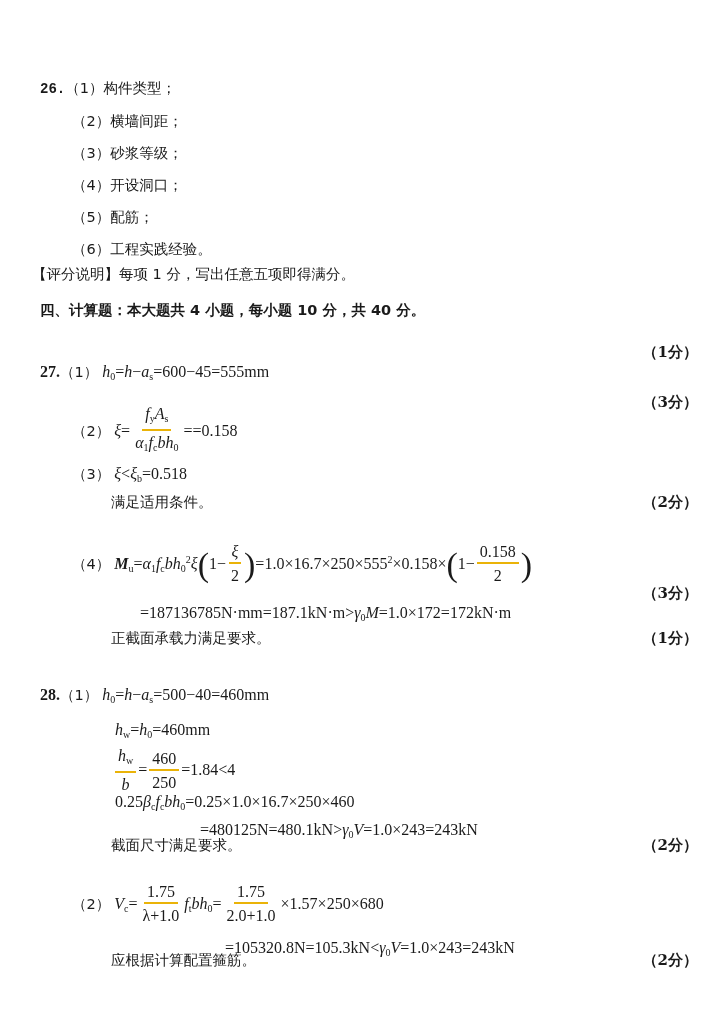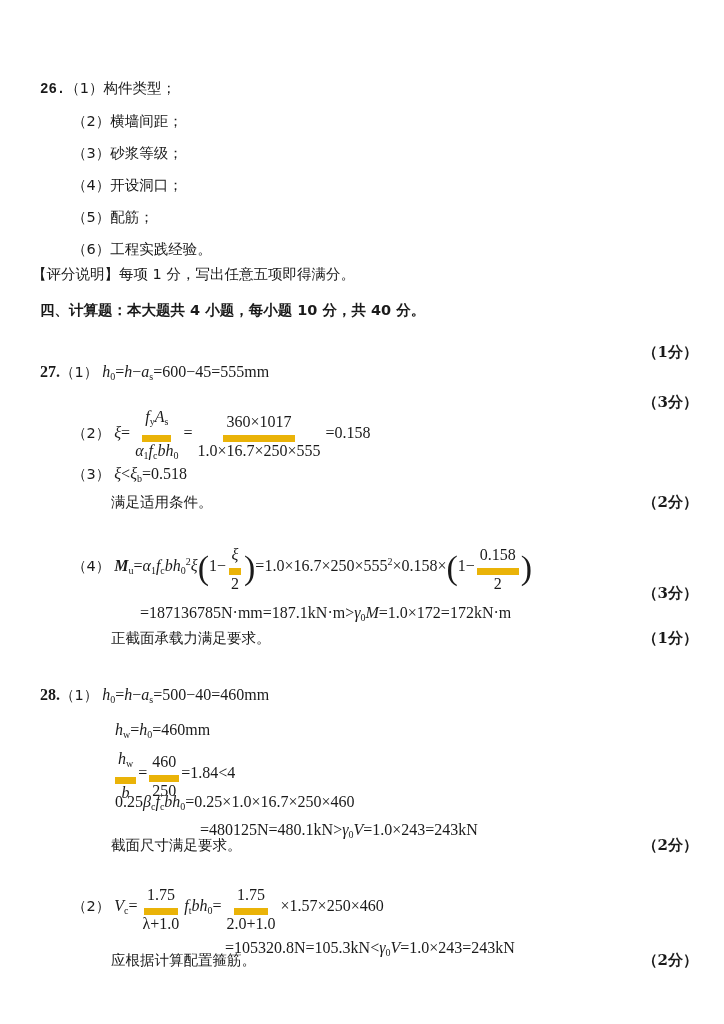--- a/index.html
+++ b/index.html
@@ -7,22 +7,22 @@
          font-family:"DejaVu Serif","Liberation Serif",serif; color:#1a1a1a; }
   .ln { position:absolute; font-size:15px; white-space:nowrap; line-height:20px; }
   .cn { font-family:"DejaVu Sans","Liberation Sans",sans-serif; font-size:14.5px; }
   .b { font-weight:bold; }
   .m { font-family:"Liberation Serif","DejaVu Serif",serif; font-size:16px;margin-top:20px; }
   i { font-style:italic; }
   sub { font-size:10px; vertical-align:-3px; }
   sup { font-size:10px; vertical-align:6px; }
   .score { position:absolute; right:26px; font-size:15px; white-space:nowrap; line-height:20px;font-weight:bold; }
   .frac { display:inline-flex; flex-direction:column; align-items:center; vertical-align:middle; margin:0 2px; }
-  .frac .n { border-bottom:7px solid #eab308; padding:0 3px; line-height:26px; }
-  .frac .d { padding:0 3px; line-height:18px; }
+  .frac .n { border-bottom:2px solid #eab308; padding:0 3px; line-height:20px; }
+  .frac .d { padding:0 3px; line-height:24px; }
   .paren { font-size:34px; font-weight:lighter; vertical-align:middle; line-height:34px; }
 </style>
 </head>
 <body>
 
 <div class="ln cn" style="left:40px;top:78px;"><span class="b" style="font-family:Liberation Mono, monospace;font-size:14px">26.</span><span>（1）构件类型；</span></div>
 <div class="ln cn" style="left:72px;top:111px;">（2）横墙间距；</div>
 <div class="ln cn" style="left:72px;top:143px;">（3）砂浆等级；</div>
 <div class="ln cn" style="left:72px;top:175px;">（4）开设洞口；</div>
 <div class="ln cn" style="left:72px;top:207px;">（5）配筋；</div>
@@ -30,24 +30,21 @@
 <div class="ln cn" style="left:32px;top:264px;">【评分说明】每项 1 分，写出任意五项即得满分。</div>
 
 <div class="ln cn b" style="left:40px;top:300px;">四、计算题：本大题共 4 小题，每小题 10 分，共 40 分。</div>
 
 <div class="ln m" style="left:40px;top:342px;"><b>27.</b><span class="cn">（1）</span> <i>h</i><sub>0</sub>=<i>h</i>−<i>a</i><sub>s</sub><span>=600−45=555mm</span></div>
 <div class="score" style="top:342px;">（1分）</div>
 
 <div class="ln m" style="left:72px;top:384px;"><span class="cn">（2）</span> <i>ξ</i>=<span class="frac">
       <span class="n"><i>f</i><sub>y</sub><i>A</i><sub>s</sub></span>
       <span class="d"><i>α</i><sub>1</sub><i>f</i><sub>c</sub><i>bh</i><sub>0</sub></span>
-    </span>=<span class="frac">
-      <span class="n">360×1017</span>
-      <span class="d">1.0×16.7×250×555</span>
-    </span><span>=0.158</span></div>
+    </span>=<span>=0.158</span></div>
 <div class="score" style="top:392px;">（3分）</div>
 
 <div class="ln m" style="left:72px;top:444px;"><span class="cn">（3）</span> <i>ξ</i>&lt;<i>ξ</i><sub>b</sub><span>=0.518</span></div>
 
 <div class="ln cn" style="left:111px;top:492px;">满足适用条件。</div>
 <div class="score" style="top:492px;">（2分）</div>
 
 <div class="ln m" style="left:72px;top:522px;"><span class="cn">（4）</span> <b><i>M</i></b><sub>u</sub>=<i>α</i><sub>1</sub><i>f</i><sub>c</sub><i>bh</i><sub>0</sub><sup>2</sup><i>ξ</i><span class="paren">(</span>1−<span class="frac">
       <span class="n"><i>ξ</i></span>
       <span class="d">2</span>
@@ -79,18 +76,18 @@
 
 <div class="ln cn" style="left:111px;top:835px;">截面尺寸满足要求。</div>
 <div class="score" style="top:835px;">（2分）</div>
 
 <div class="ln m" style="left:72px;top:862px;text-align:right;"><span class="cn">（2）</span> <i>V</i><sub>c</sub>=<span class="frac">
       <span class="n">1.75</span>
       <span class="d">λ+1.0</span>
     </span><i>f</i><sub>t</sub><i>bh</i><sub>0</sub>=<span class="frac">
       <span class="n">1.75</span>
       <span class="d">2.0+1.0</span>
-    </span><span>×1.57×250×460</span></div>
+    </span><span>×1.57×250×680</span></div>
 
 <div class="ln m" style="left:225px;top:918px;"><span>=105320.8N=105.3kN&lt;</span><i>γ</i><sub>0</sub><i>V</i><span>=1.0×243=243kN</span></div>
 
 <div class="ln cn" style="left:111px;top:950px;">应根据计算配置箍筋。</div>
 <div class="score" style="top:950px;">（2分）</div>
 
 </body></html>

